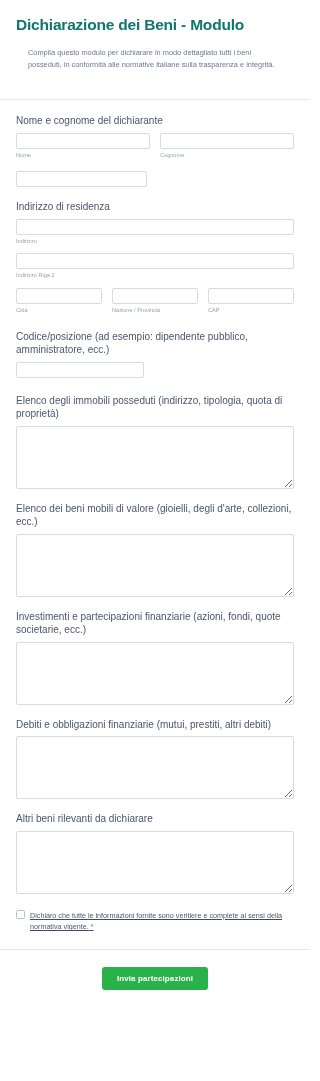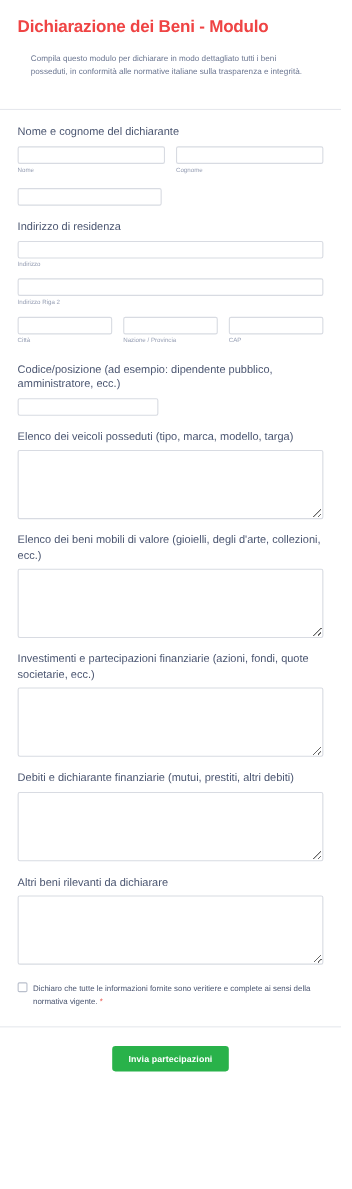--- a/index.html
+++ b/index.html
@@ -23,21 +23,21 @@
     position: relative;
   }
 
   
   .form-header {
     padding: 16px 16px 12px 16px;
   }
   .form-title {
     font-size: 15.5px;
     font-weight: bold;
-    color: #ef4444;
+    color: #0f766e;
     letter-spacing: -0.2px;
     margin: 0 0 6px 0;
     line-height: 1.2;
   }
   .form-subtitle {
     font-size: 7.4px;
     line-height: 1.65;
     color: #6b7691;
     margin: 12px;
     font-weight: normal;
@@ -112,21 +112,21 @@
     padding: 4px;
     outline: none;
     resize: vertical;
     overflow: hidden;
   }
   textarea.area-tall { height: 63px; }
 
   .area-block { margin-bottom: 13px; }
 
   
-  .checkbox-section { margin-top: 16px; }
+  .checkbox-section { margin-top: 16px; text-decoration: underline; }
   .checkbox-row {
     display: flex;
     align-items: flex-start;
     margin-bottom: 17px;
   }
   .cb {
     appearance: none;
     -webkit-appearance: none;
     flex: 0 0 auto;
     width: 9px;
@@ -244,38 +244,38 @@
       </div>
     </div>
 
     <div class="field-block" style="margin-top:16px;">
       <label class="field-label">Codice/posizione (ad esempio: dipendente pubblico, amministratore, ecc.)</label>
       <div class="halfplus-width">
         <input class="text-input" type="text" value="" style="">
       </div>
     </div>
 
-
-    <div class="area-block">
-      <label class="field-label">Elenco dei veicoli posseduti (tipo, marca, modello, targa)</label>
-      <textarea class="area-input area-tall" placeholder="" style=""></textarea>
-    </div>
+    <div class="area-block" style="margin-top:16px;">
+      <label class="field-label">Elenco degli immobili posseduti (indirizzo, tipologia, quota di proprietà)</label>
+      <textarea class="area-input area-tall" placeholder="" style=""></textarea>
+    </div>
+
 
     <div class="area-block">
       <label class="field-label">Elenco dei beni mobili di valore (gioielli, degli d'arte, collezioni, ecc.)</label>
       <textarea class="area-input area-tall" placeholder="" style=""></textarea>
     </div>
 
     <div class="area-block">
       <label class="field-label">Investimenti e partecipazioni finanziarie (azioni, fondi, quote societarie, ecc.)</label>
       <textarea class="area-input area-tall" placeholder="" style=""></textarea>
     </div>
 
     <div class="area-block">
-      <label class="field-label">Debiti e dichiarante finanziarie (mutui, prestiti, altri debiti)</label>
+      <label class="field-label">Debiti e obbligazioni finanziarie (mutui, prestiti, altri debiti)</label>
       <textarea class="area-input area-tall" placeholder="" style=""></textarea>
     </div>
 
     <div class="area-block">
       <label class="field-label">Altri beni rilevanti da dichiarare</label>
       <textarea class="area-input area-tall" placeholder="" style=""></textarea>
     </div>
 
     <div class="checkbox-section">
 

